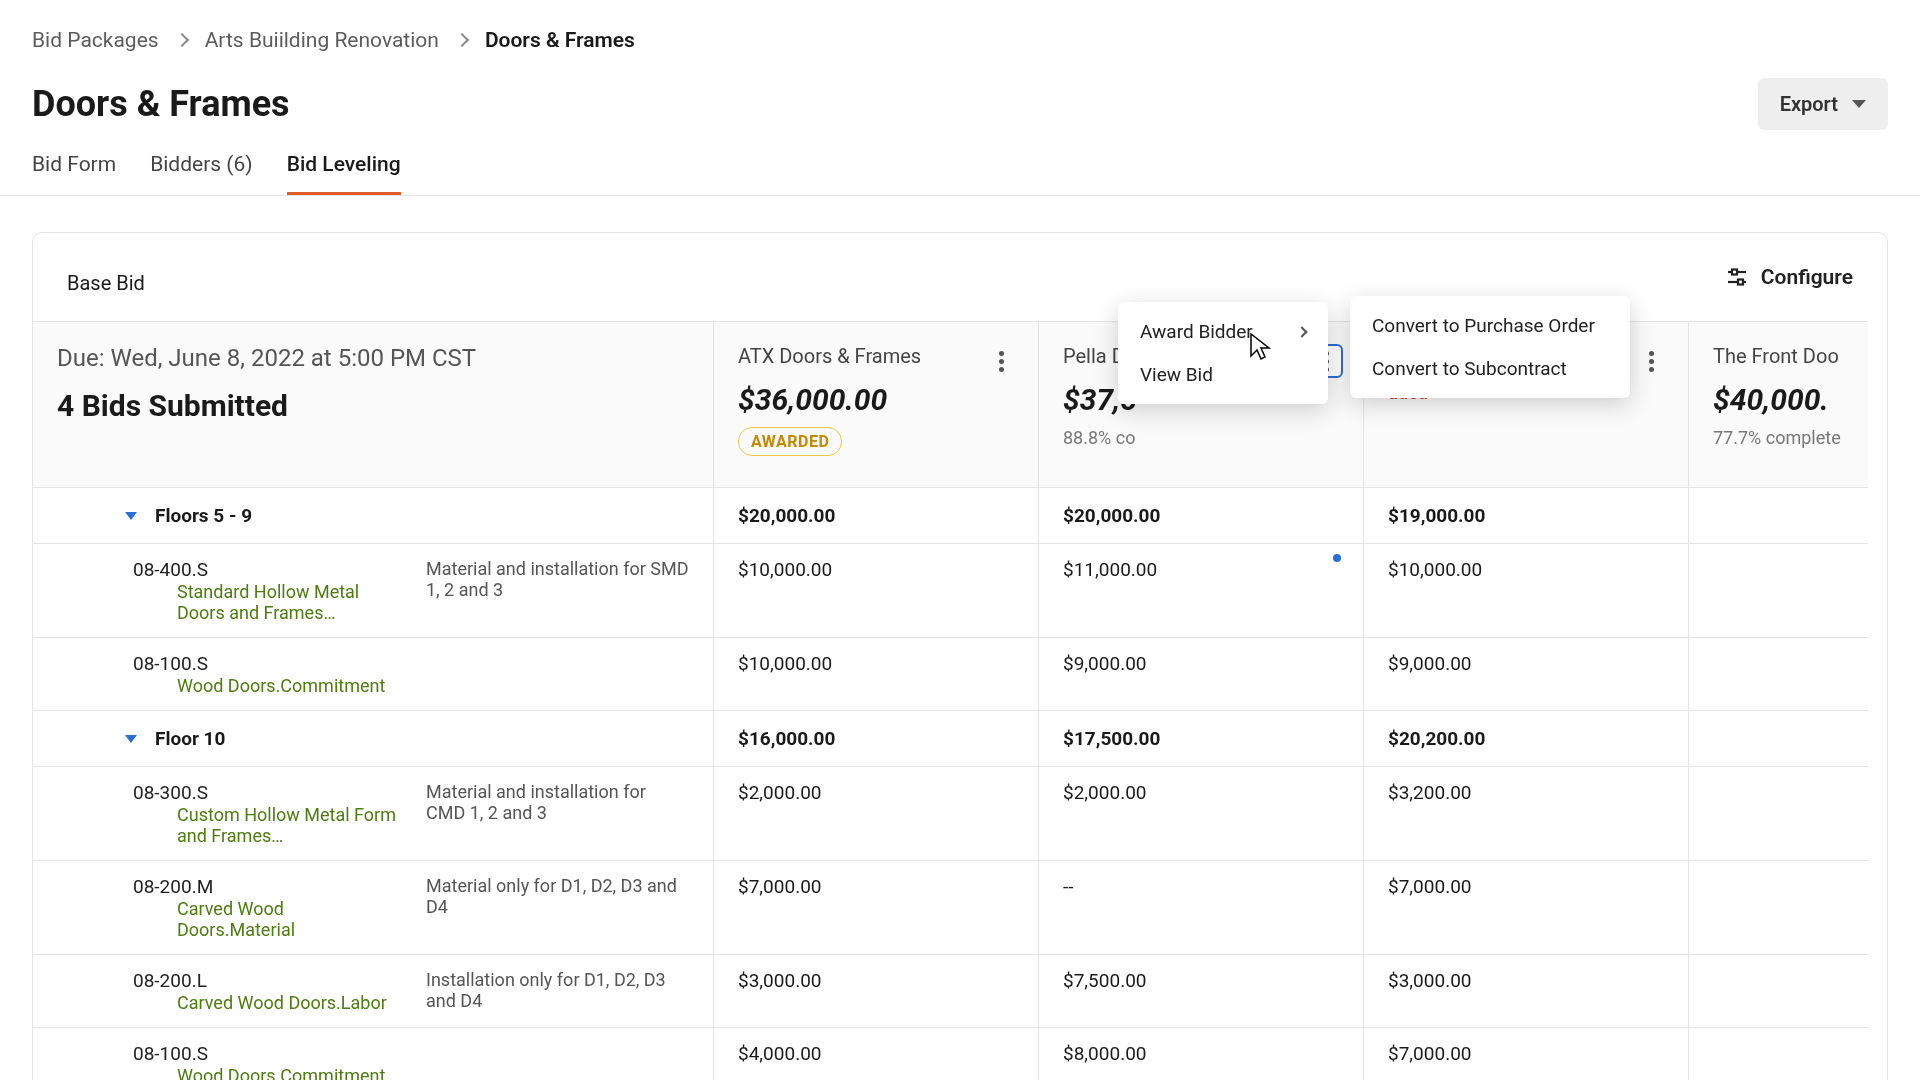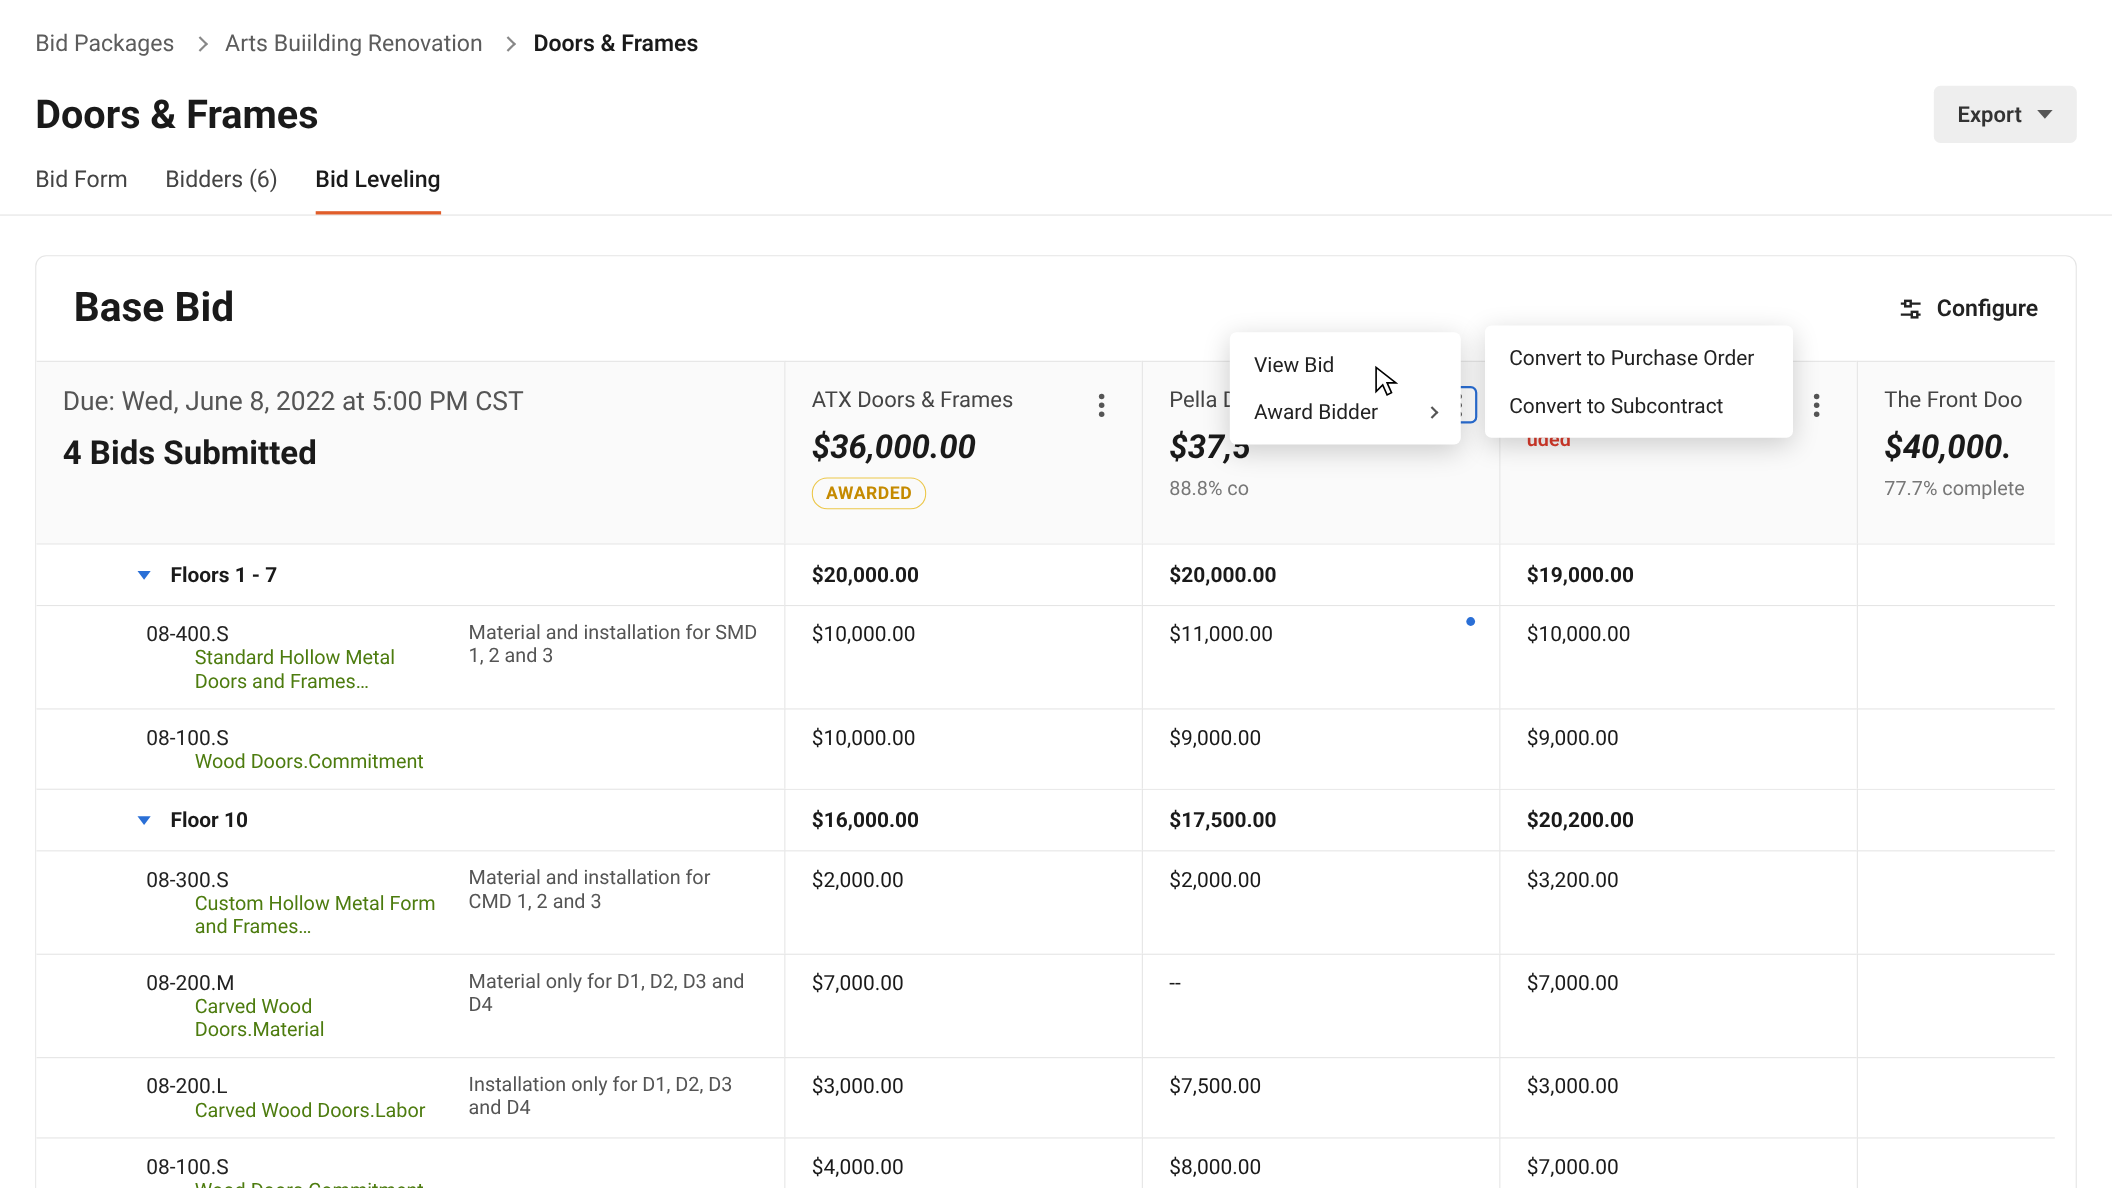--- a/index.html
+++ b/index.html
@@ -64,21 +64,21 @@
     border-radius: 10px;
     overflow: hidden;
     position: relative;
   }
   .card-header {
     display: flex;
     justify-content: space-between;
     align-items: center;
     padding: 26px 34px;
   }
-  .section-title { font-size: 37px; font-weight: 700; }
+  .section-title { font-size: 20px; font-weight: 400; margin-top: 12px; }
   .configure-btn {
     display: flex; align-items: center; gap: 12px;
     font-size: 21px; font-weight: 600; cursor: pointer; color:#222;
   }
   .sliders-icon svg { display:block; }
 
   .grid {
     display: grid;
     grid-template-columns: 680px 325px 325px 325px 180px;
     width: 100%;
@@ -248,21 +248,21 @@
     <div class="col-border bidder-head" style="padding-right:0; overflow:hidden;">
       <div class="bidder-name">The Front Doo</div>
       <div class="bidder-total">$40,000.</div>
       <div class="status-line">77.7% complete</div>
     </div>
   </div>
 
   <div class="grid group-row">
     <div class="label-cell">
       <span class="tri-icon"></span>
-      <span>Floors 1 - 7</span>
+      <span>Floors 5 - 9</span>
     </div>
     <div class="col-border price-cell">$20,000.00</div>
     <div class="col-border price-cell">$20,000.00</div>
     <div class="col-border price-cell">$19,000.00</div>
     <div class="col-border price-cell"></div>
   </div>
 
   <div class="grid item-row">
     <div class="label-cell">
       <div>
@@ -365,25 +365,25 @@
     </div>
     <div class="col-border price-cell"></div>
     <div class="col-border price-cell"></div>
     <div class="col-border price-cell"></div>
     <div class="col-border price-cell"></div>
   </div>
 </div>
 
 <div class="popover1">
   <div class="item">
-    <span>View Bid</span>
-  </div>
-  <div class="item">
     <span>Award Bidder</span>
     <span class="chev-r"></span>
+  </div>
+  <div class="item">
+    <span>View Bid</span>
   </div>
 </div>
 <div class="popover2">
   <div class="item">
     <span>Convert to Purchase Order</span>
   </div>
   <div class="item">
     <span>Convert to Subcontract</span>
   </div>
 </div>

